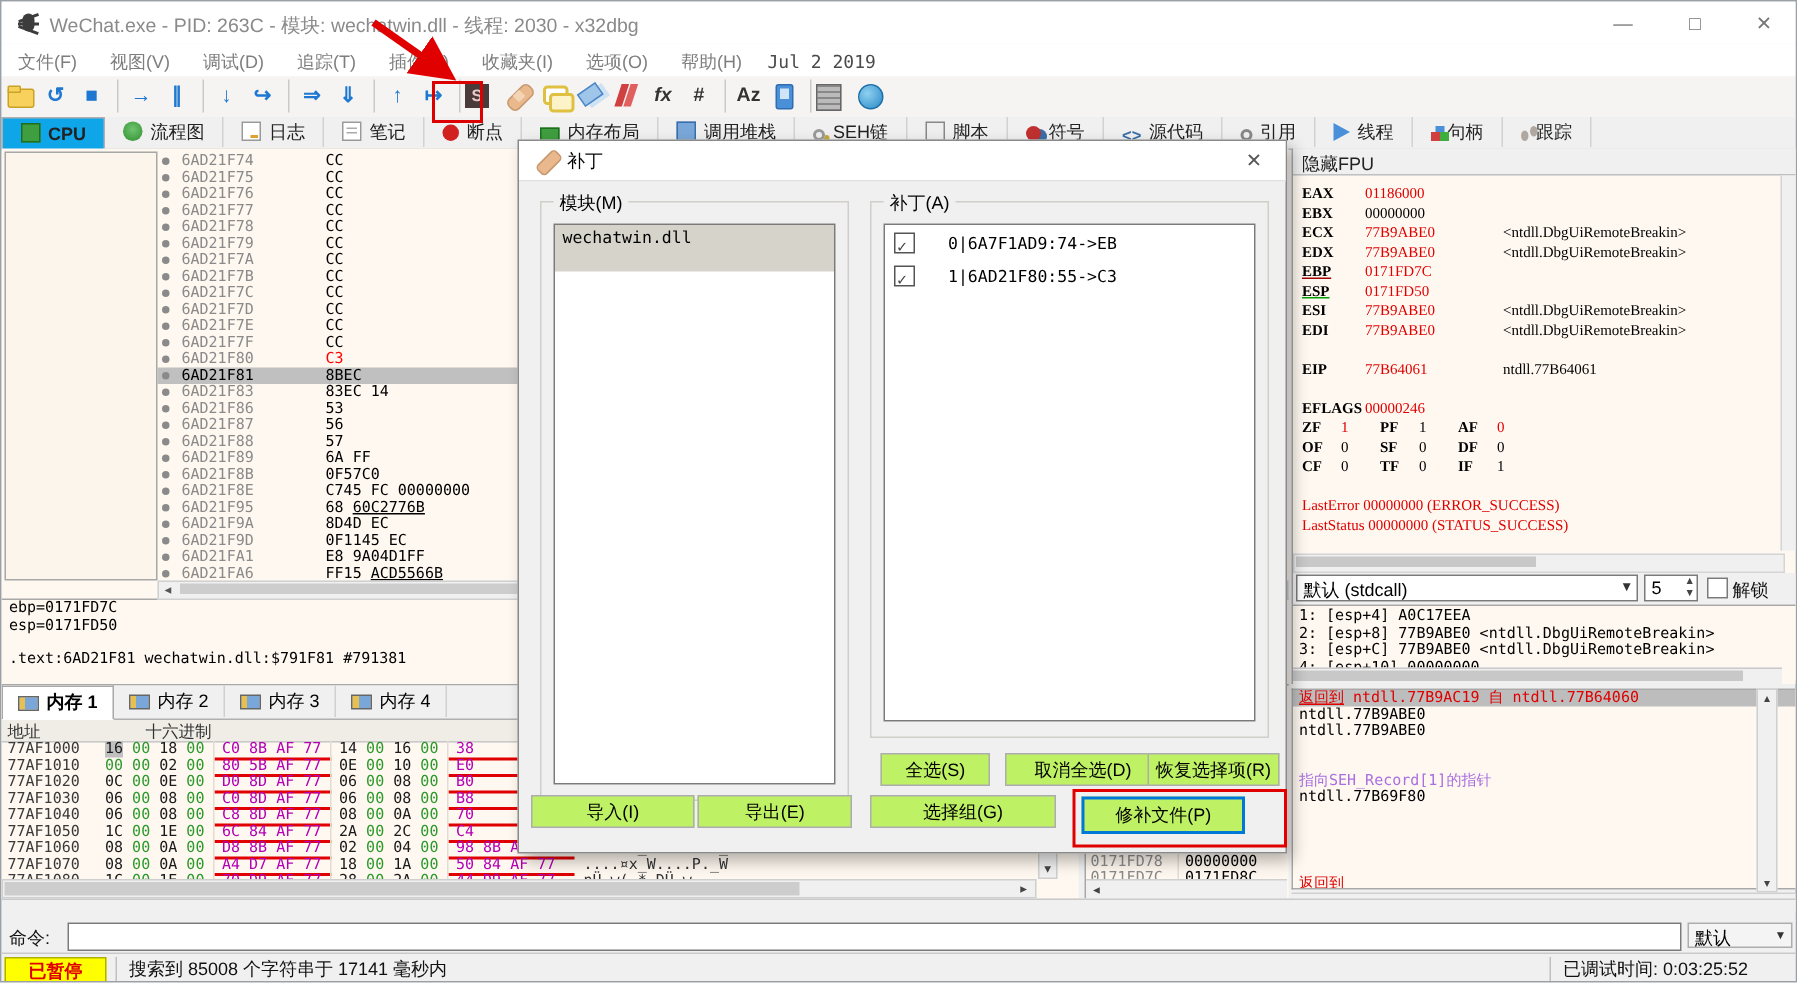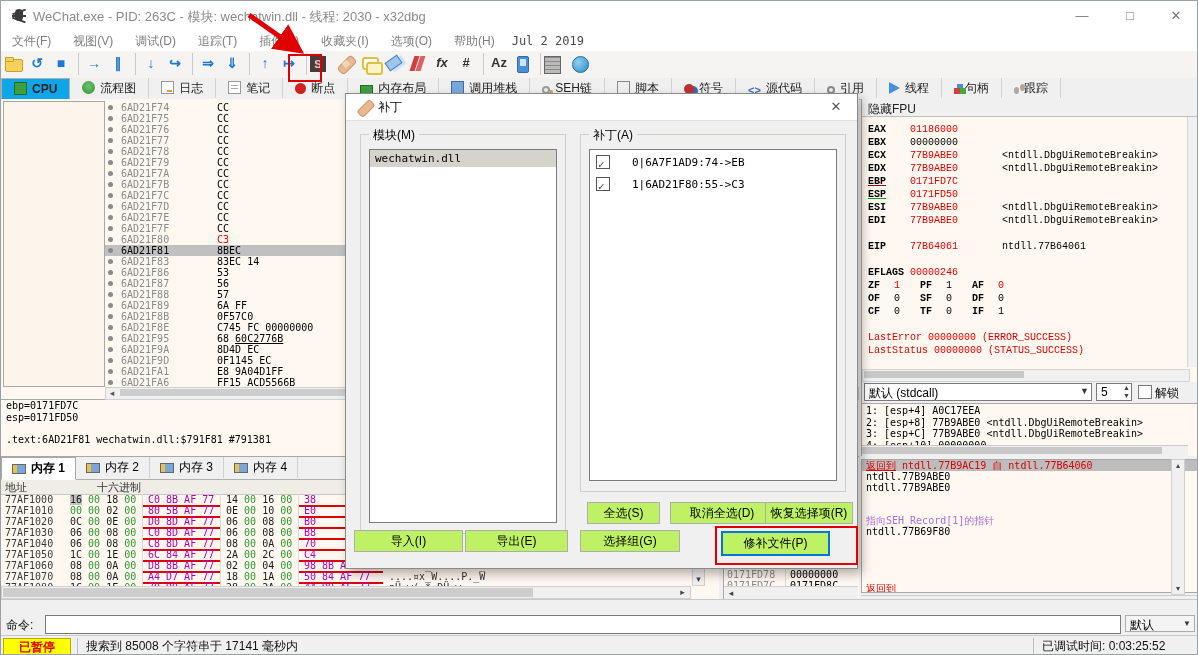--- a/index.html
+++ b/index.html
@@ -76,21 +76,21 @@
   .dhscroll{position:absolute;left:104px;top:288px;width:752px;height:11px;background:#f0f0f0;border:1px solid #d0d0d0;}
   .dhscroll .arrow{position:absolute;left:0;top:0;width:12px;height:100%;color:#555;font-size:9px;text-align:center;line-height:10px;}
   .dhscroll .thumb{position:absolute;left:14px;top:1px;width:400px;height:7px;background:#cdcdcd;}
   
   .infopanel{position:absolute;left:0;top:399px;width:858px;height:56px;background:#fff8f0;border-bottom:1px solid #a8a8a8;font-family:"DejaVu Sans Mono",monospace;font-size:10px;color:#000;}
   .infopanel div{padding-left:5px;line-height:12px;}
   .infopanel .gap{height:10px;}
   
   .regs{position:absolute;left:860px;top:98px;width:338px;height:357px;background:#fff8f0;border-left:1px solid #a8a8a8;box-sizing:border-box;}
   .fpuhdr{height:18px;background:#f0f0f0;border-bottom:1px solid #c0c0c0;font-size:12px;color:#222;padding:2px 0 0 6px;box-sizing:border-box;}
-  .regbody{position:absolute;left:6px;top:24px;width:320px;font-family:Liberation Mono, monospace;font-size:10px;line-height:13px;white-space:nowrap;}
+  .regbody{position:absolute;left:6px;top:24px;width:320px;font-family:Liberation Serif, serif;font-size:10px;line-height:13px;white-space:nowrap;}
   .rline{height:13px;}
   .rn{display:inline-block;width:42px;color:#000;font-weight:bold;}
   .rn.ur{text-decoration:underline;text-decoration-color:#a00000;}
   .rn.ug{text-decoration:underline;text-decoration-color:#00a000;}
   .vr{display:inline-block;width:92px;color:#e00000;}
   .vk{display:inline-block;width:92px;color:#000;}
   .rx{color:#000;}
   .fn{display:inline-block;width:26px;font-weight:bold;}
   .fn2{display:inline-block;width:26px;margin-left:14px;font-weight:bold;}
   .fv{display:inline-block;width:12px;}
@@ -168,33 +168,33 @@
   .dlgtitle{position:relative;height:26px;background:#ffffff;border-bottom:1px solid #e0e0e0;}
   .dlgband{position:absolute;left:10px;top:4px;width:20px;height:18px;}
   .dlgband::before{content:"";position:absolute;left:1px;top:6px;width:16px;height:7px;background:#e9b98d;border:1px solid #c7976e;border-radius:3px;transform:rotate(-45deg);}
   .dlgname{position:absolute;left:32px;top:5px;font-size:12px;color:#000;}
   .dlgclose{position:absolute;right:8px;top:3px;width:26px;height:20px;text-align:center;line-height:20px;color:#555;font-size:13px;}
   .grp{position:absolute;border:1px solid #d0cec9;}
   .grplbl{position:absolute;left:8px;top:-8px;background:#f0f0f0;padding:0 4px;font-size:12px;color:#000;}
   .grp-mod{left:14px;top:40px;width:204px;height:398px;}
   .grp-pat{left:234px;top:40px;width:264px;height:356px;}
   .lst{position:absolute;left:8px;top:14px;right:8px;bottom:10px;background:#fff;border:1px solid #7a7a7a;overflow:hidden;}
-  .mitem{height:17px;line-height:17px;font-family:"DejaVu Sans Mono",monospace;font-size:11px;padding-left:5px;}
+  .mitem{height:31px;line-height:17px;font-family:"DejaVu Sans Mono",monospace;font-size:11px;padding-left:5px;}
   .mitem.sel{background:#d6d3cb;}
   .prow{height:22px;line-height:22px;font-family:"DejaVu Sans Mono",monospace;font-size:11px;white-space:nowrap;position:relative;padding-top:2px;box-sizing:border-box;}
   .cb{position:absolute;left:6px;top:5px;width:12px;height:12px;background:#fff;border:1px solid #555;}
   .cb::after{content:"✓";position:absolute;left:1px;top:-2px;font-size:11px;color:#444;}
   .ptxt{margin-left:42px;color:#000;}
   .btn{position:absolute;height:22px;background:#bef264;border:1px solid #adadad;font-size:12px;color:#000;text-align:center;line-height:20px;box-sizing:border-box;}
   .btn-selall{left:241px;top:408px;width:73px;}
   .btn-deselall{left:324px;top:408px;width:104px;}
   .btn-restore{left:419px;top:408px;width:88px;}
   .btn-import{left:8px;top:436px;width:109px;}
   .btn-export{left:119px;top:436px;width:103px;}
-  .btn-group{left:234px;top:436px;width:100px;}
+  .btn-group{left:234px;top:436px;width:124px;}
   .btn-patchfile{left:375px;top:437px;width:109px;height:25px;border:2px solid #0078d7;line-height:21px;}
   .red-rect-btn{position:absolute;left:369px;top:432px;width:139px;height:35px;border:2px solid #e00000;pointer-events:none;}
   
   .arrowsvg{position:absolute;left:0;top:0;width:1198px;height:655px;z-index:62;pointer-events:none;}
 </style>
 </head>
 <body>
 
 <div class="win">
 

